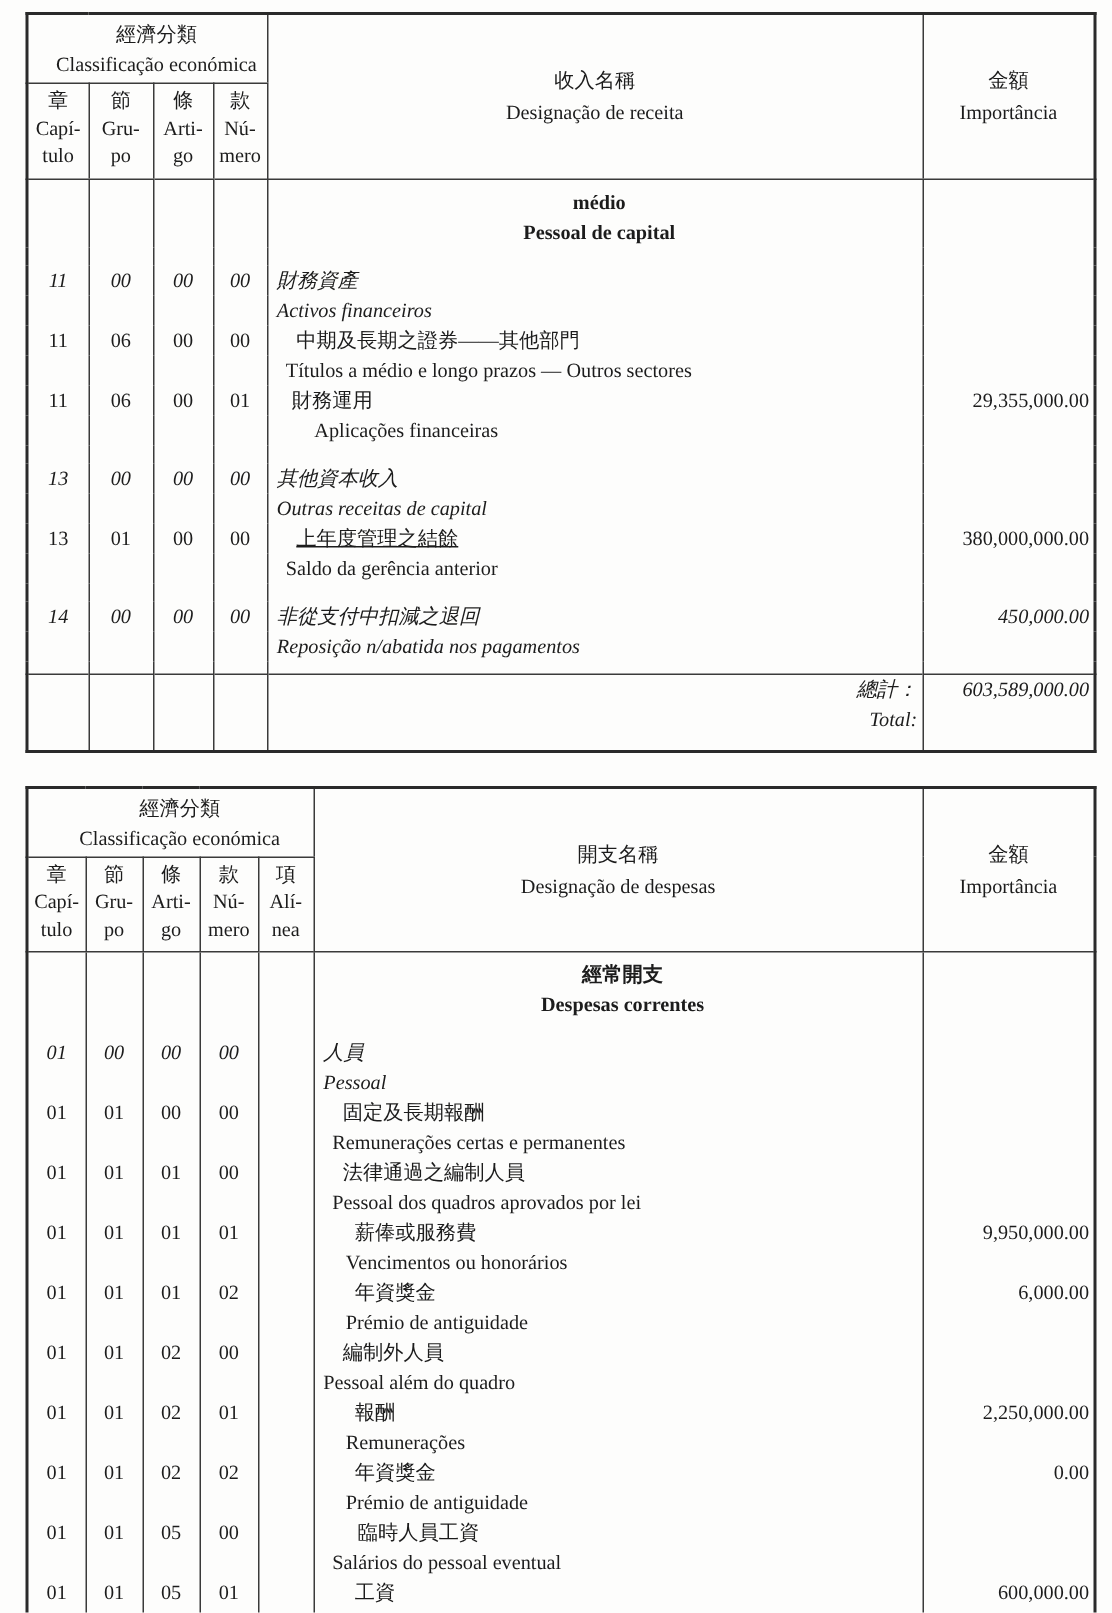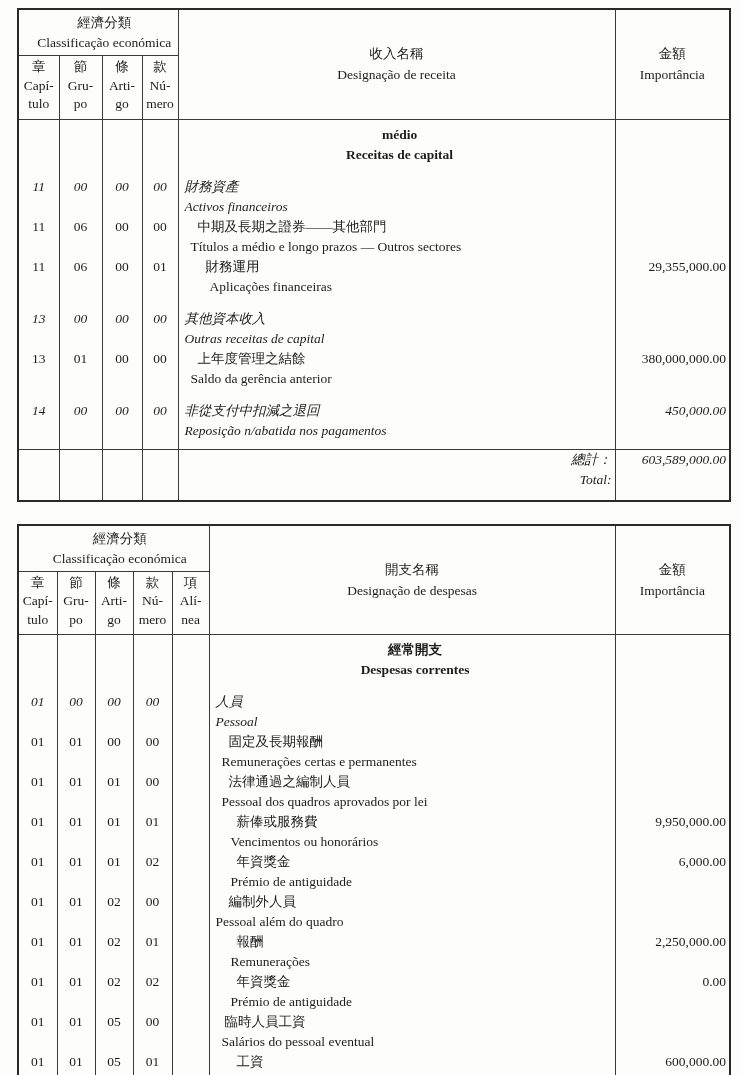--- a/index.html
+++ b/index.html
@@ -96,21 +96,21 @@
       </tr>
     </thead>
     <tbody id="revenue-body">
         <tr class="secr">
           <td class="code"></td>
           <td class="code"></td>
           <td class="code"></td>
           <td class="code"></td>
           <td class="sec des">
             <div>médio</div>
-            <div>Receitas de capital</div>
+            <div>Pessoal de capital</div>
           </td>
           <td class="amt"></td>
         </tr>
         <tr class="g">
           <td class="code"></td>
           <td class="code"></td>
           <td class="code"></td>
           <td class="code"></td>
           <td class="des"></td>
           <td class="amt"></td>
@@ -145,21 +145,21 @@
           <td class="code"></td>
           <td class="code"></td>
           <td class="des" style="padding-left: 12px; margin-top: 28px;">Títulos a médio e longo prazos — Outros sectores</td>
           <td class="amt"></td>
         </tr>
         <tr>
           <td class="code">11</td>
           <td class="code">06</td>
           <td class="code">00</td>
           <td class="code">01</td>
-          <td class="des" style="padding-left: 27px;">財務運用</td>
+          <td class="des" style="padding-left: 16px;">財務運用</td>
           <td class="amt">29,355,000.00</td>
         </tr>
         <tr>
           <td class="code"></td>
           <td class="code"></td>
           <td class="code"></td>
           <td class="code"></td>
           <td class="des" style="padding-left: 31px;">Aplicações financeiras</td>
           <td class="amt"></td>
         </tr>
@@ -185,21 +185,21 @@
           <td class="code"></td>
           <td class="code"></td>
           <td class="des it" style="padding-left: 6px;">Outras receitas de capital</td>
           <td class="amt"></td>
         </tr>
         <tr>
           <td class="code">13</td>
           <td class="code">01</td>
           <td class="code">00</td>
           <td class="code">00</td>
-          <td class="des" style="padding-left: 19px;">上年度管理之結餘</td>
+          <td class="des" style="padding-left: 19px; text-decoration: underline;">上年度管理之結餘</td>
           <td class="amt">380,000,000.00</td>
         </tr>
         <tr>
           <td class="code"></td>
           <td class="code"></td>
           <td class="code"></td>
           <td class="code"></td>
           <td class="des" style="padding-left: 12px;">Saldo da gerência anterior</td>
           <td class="amt"></td>
         </tr>
@@ -474,21 +474,21 @@
           <td class="code"></td>
           <td class="des" style="padding-left: 21px;">Prémio de antiguidade</td>
           <td class="amt"></td>
         </tr>
         <tr>
           <td class="code">01</td>
           <td class="code">01</td>
           <td class="code">05</td>
           <td class="code">00</td>
           <td class="code"></td>
-          <td class="des" style="padding-left: 15px;">臨時人員工資</td>
+          <td class="des" style="padding-left: 29px;">臨時人員工資</td>
           <td class="amt"></td>
         </tr>
         <tr>
           <td class="code"></td>
           <td class="code"></td>
           <td class="code"></td>
           <td class="code"></td>
           <td class="code"></td>
           <td class="des" style="padding-left: 12px;">Salários do pessoal eventual</td>
           <td class="amt"></td>

